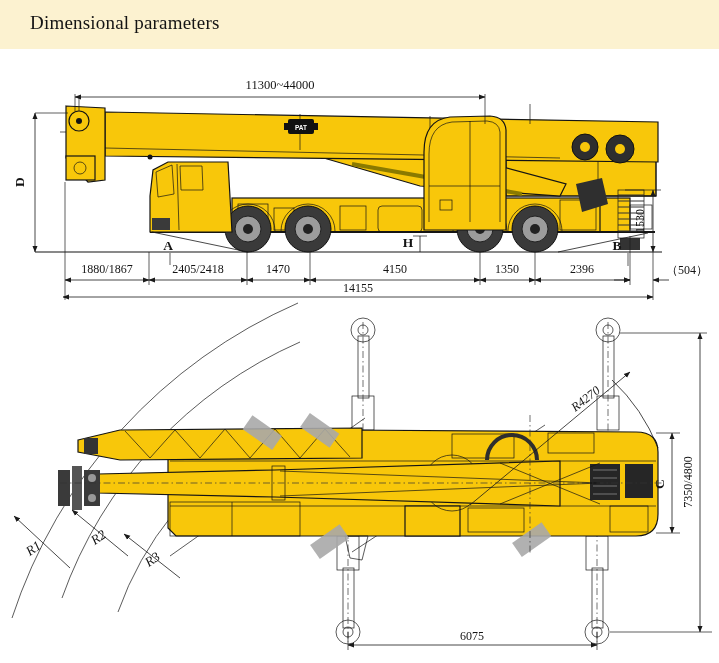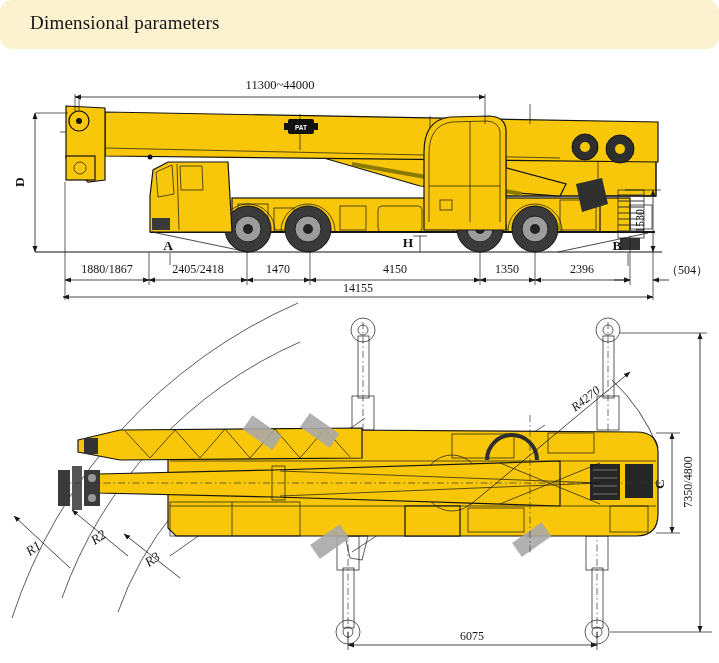--- a/index.html
+++ b/index.html
@@ -1,18 +1,18 @@
 <!DOCTYPE html>
 <html><head>
 <meta charset="utf-8">
 <style>
   html,body{margin:0;padding:0;background:#ffffff;}
   #stage{position:relative;width:719px;height:663px;background:#ffffff;overflow:hidden;
          font-family:"Liberation Serif",serif;}
-  .hdr{position:absolute;left:0;top:0;width:719px;height:49px;background:#FCF2D0;border-radius:12px;}
+  .hdr{position:absolute;left:0;top:0;width:719px;height:49px;background:#FCF2D0;}
   .hdr-title{position:absolute;left:30px;top:12px;font-size:19px;color:#141414;
              font-family:"Liberation Serif",serif;letter-spacing:.2px;}
   svg{position:absolute;left:0;top:0;}
   text{fill:#141414;font-family:"Liberation Serif",serif;}
   .dim{font-size:12.5px;}
   .dimS{font-size:12px;}
   .lbl{font-size:13.5px;font-weight:600;}
   .rlbl{font-size:13.5px;font-style:italic;}
   .logo{font-size:6.5px;fill:#ffffff;font-family:"Liberation Sans",sans-serif;font-weight:700;}
   .ln{stroke:#1a1a1a;stroke-width:.8;fill:none;}

